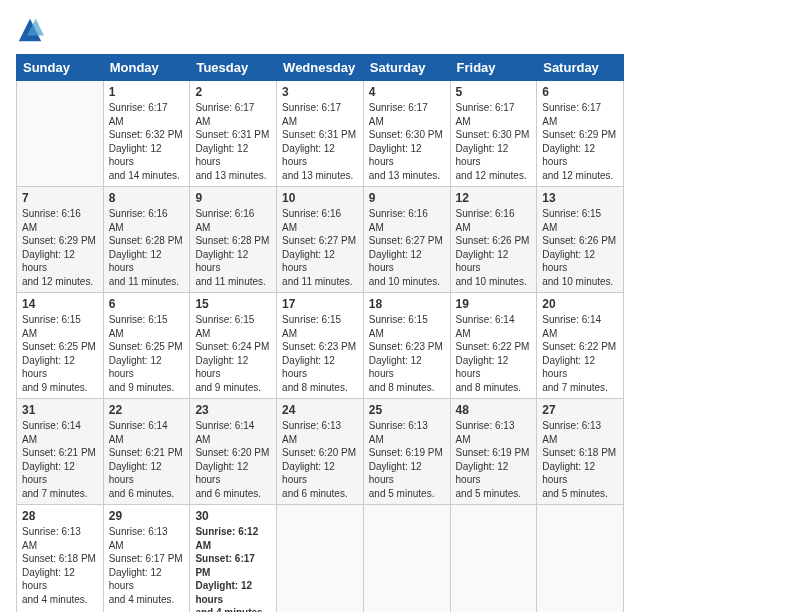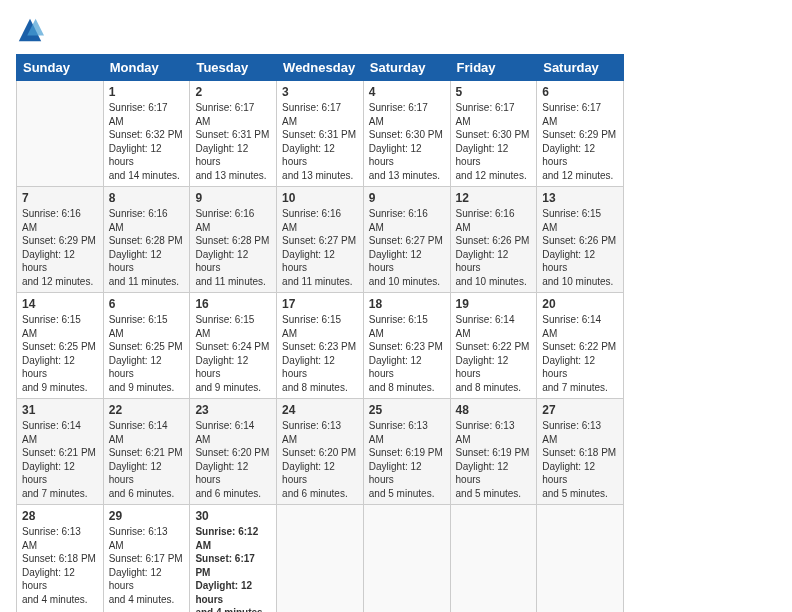--- a/index.html
+++ b/index.html
@@ -234,21 +234,21 @@
 and 9 minutes.</div>
           </td>
           <td>
             <span class="day-num">6</span>
             <div class="cell-text" style="white-space: pre-line;">Sunrise: 6:15 AM
 Sunset: 6:25 PM
 Daylight: 12 hours
 and 9 minutes.</div>
           </td>
           <td>
-            <span class="day-num">16</span>
+            <span class="day-num">15</span>
             <div class="cell-text" style="white-space: pre-line;">Sunrise: 6:15 AM
 Sunset: 6:24 PM
 Daylight: 12 hours
 and 9 minutes.</div>
           </td>
           <td>
             <span class="day-num">17</span>
             <div class="cell-text" style="white-space: pre-line;">Sunrise: 6:15 AM
 Sunset: 6:23 PM
 Daylight: 12 hours

